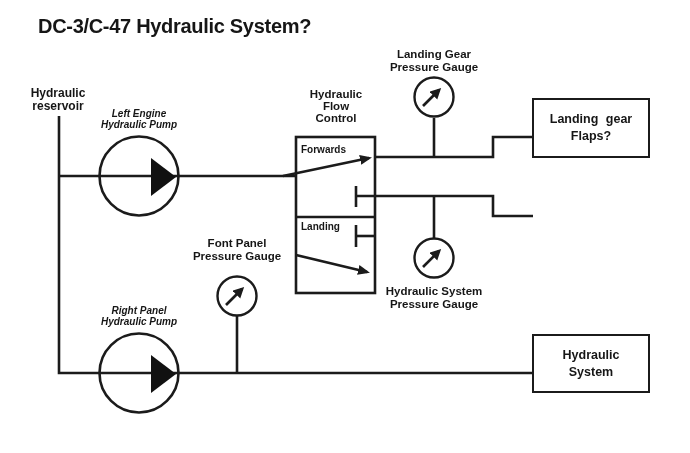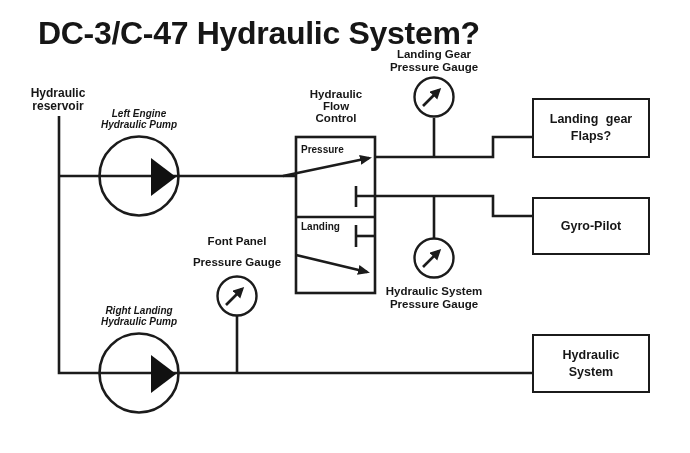--- a/index.html
+++ b/index.html
@@ -15,21 +15,21 @@
   .lbl{
     position:absolute;
     font-weight:700;
     white-space:pre-line;
     text-align:center;
     color:#161616;
   }
   .title{
     position:absolute;
     left:38px;top:15px;
-    font-size:32px;
+    font-size:20px;
     font-weight:700;
     letter-spacing:-0.3px;
     white-space:nowrap;
   }
   .lbl.small{font-size:11.5px;line-height:12.5px;}
   .lbl.tiny{font-size:10px;line-height:10.5px;font-style:italic;}
   .lbl.inbox{font-size:10px;text-align:left;}
   .node{
     position:absolute;
     box-sizing:border-box;
@@ -98,47 +98,44 @@
   </svg>
 
   <div class="title">DC-3/C-47 Hydraulic System?</div>
 
   <div class="lbl small" style="left:8px;top:87px;width:100px;font-size:12px;line-height:13px;">Hydraulic
 reservoir</div>
 
   <div class="lbl tiny" style="left:79px;top:109px;width:120px;">Left Engine
 Hydraulic Pump</div>
 
-  <div class="lbl tiny" style="left:79px;top:306px;width:120px;">Right Landing
+  <div class="lbl tiny" style="left:79px;top:306px;width:120px;">Right Panel
 Hydraulic Pump</div>
 
   <div class="lbl small" style="left:286px;top:88px;width:100px;line-height:12px;">Hydraulic
 Flow
 Control</div>
 
   <div class="lbl small" style="left:374px;top:48px;width:120px;">Landing Gear
 Pressure Gauge</div>
 
-  <div class="lbl small" style="left:177px;top:231px;width:120px;line-height:21px;">Font Panel
+  <div class="lbl small" style="left:177px;top:237px;width:120px;line-height:13px;">Font Panel
 Pressure Gauge</div>
 
   <div class="lbl small" style="left:374px;top:285px;width:120px;line-height:13px;">Hydraulic System
 Pressure Gauge</div>
 
-  <div class="lbl inbox" style="left:301px;top:144px;">Pressure</div>
+  <div class="lbl inbox" style="left:301px;top:144px;">Forwards</div>
 
   <div class="lbl inbox" style="left:301px;top:221px;">Landing</div>
 
   <div class="node" style="left:532px;top:98px;width:118px;height:60px;">
     <span class="ws">Landing  gear
 Flaps?</span>
   </div>
 
-  <div class="node" style="left:532px;top:197px;width:118px;height:58px;">
-    <span>Gyro-Pilot</span>
-  </div>
 
   <div class="node" style="left:532px;top:334px;width:118px;height:59px;">
     <span>Hydraulic
 System</span>
   </div>
 
 </div>
 
 </body></html>

